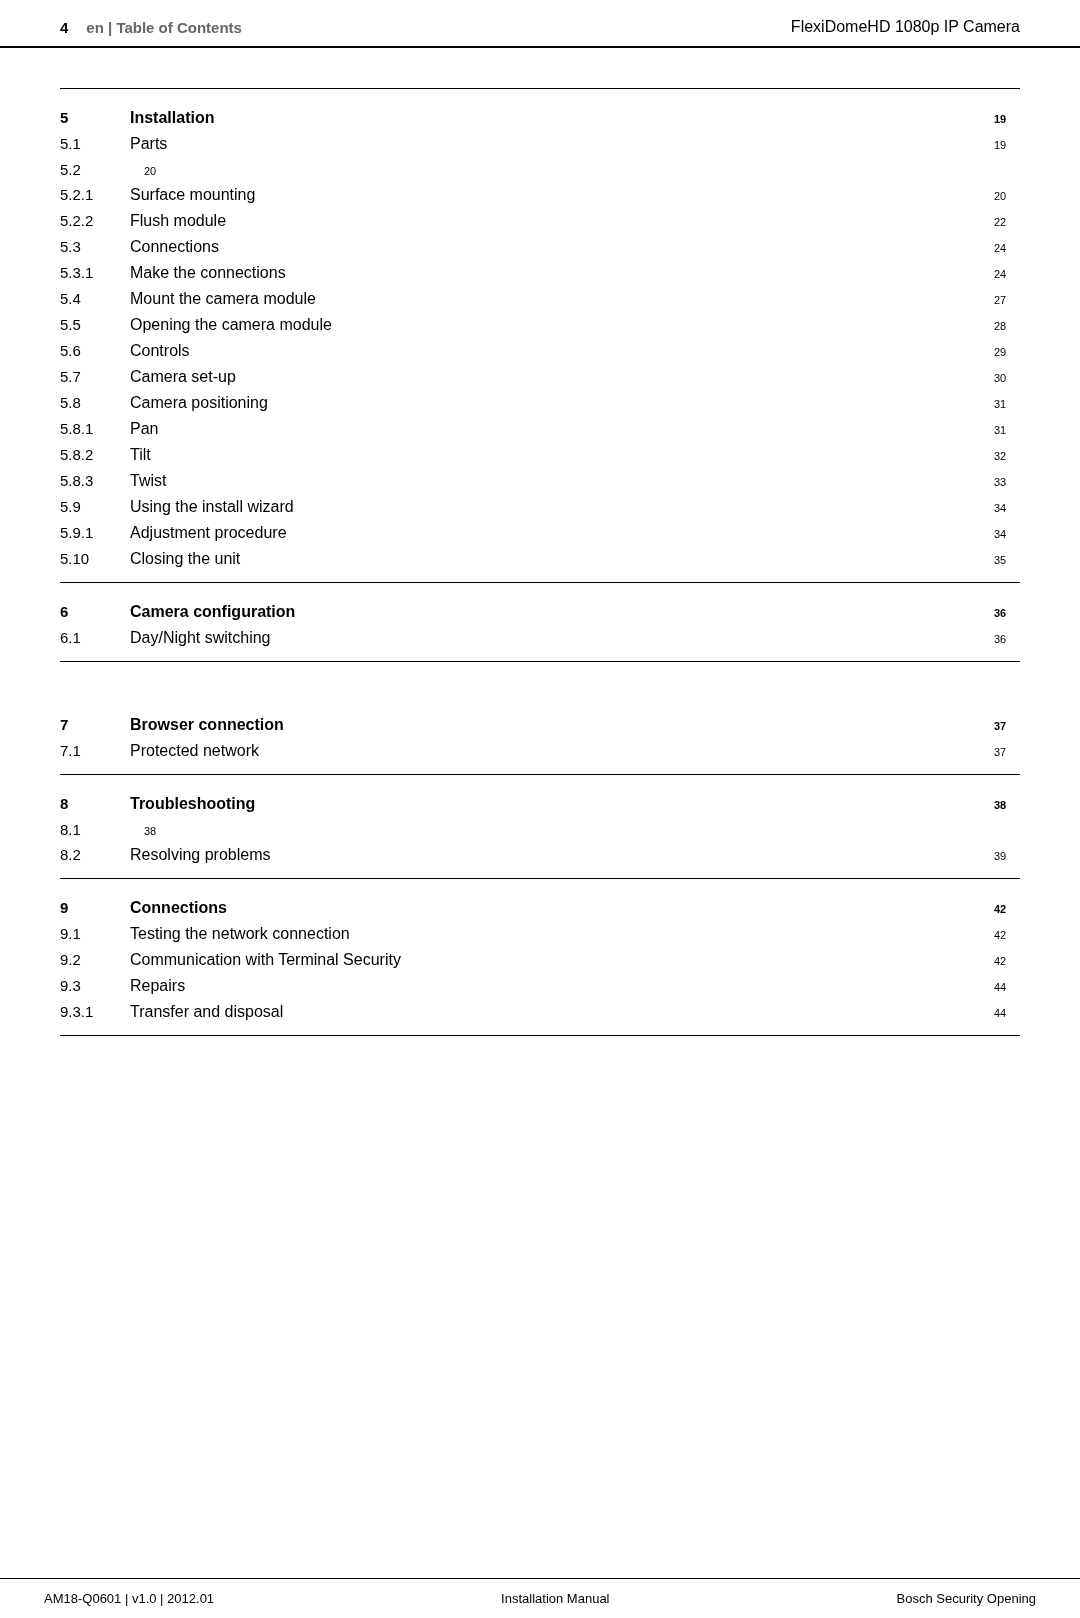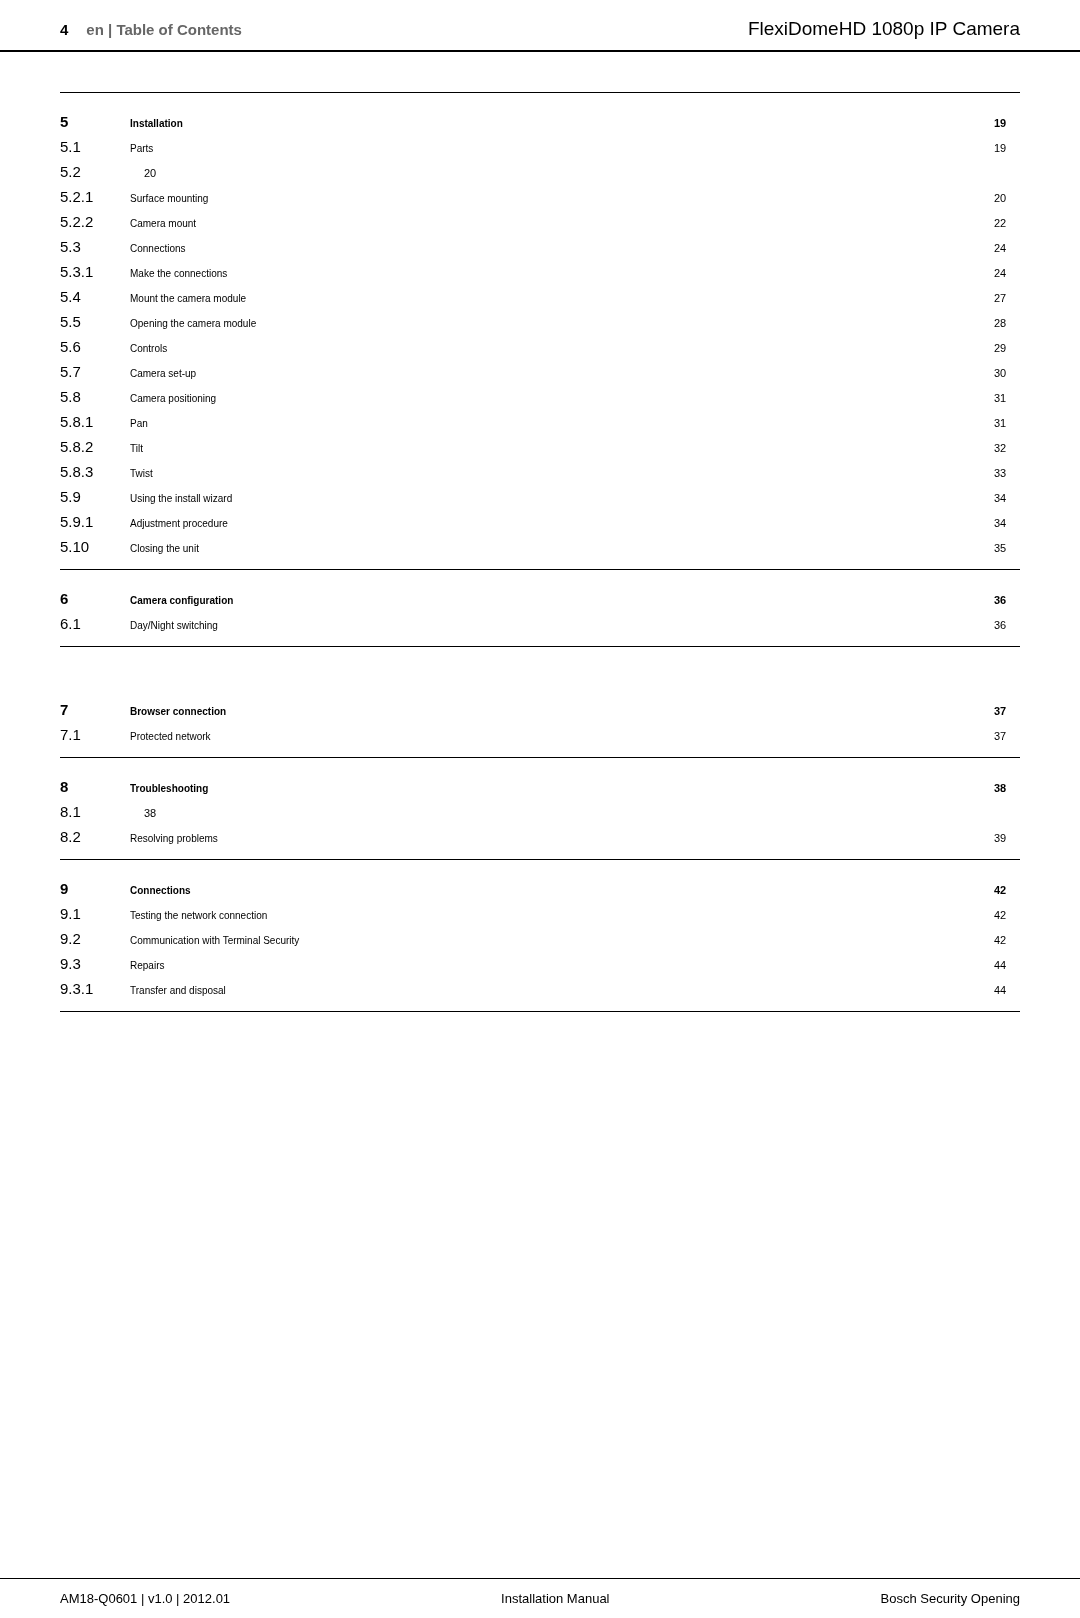--- a/index.html
+++ b/index.html
@@ -45,21 +45,21 @@
       font-weight: bold;
       font-size: 15px;
     }
 
     .header-divider {
       color: #666;
       font-weight: bold;
     }
 
     .header-right {
-      font-size: 19px;
+      font-size: 16px;
     }
 
     .toc-content {
       padding: 30px 60px 30px 60px;
     }
 
     .toc-row {
       display: flex;
       align-items: baseline;
       padding: 4px 0;
@@ -80,21 +80,21 @@
       min-width: 70px;
       font-size: 15px;
     }
 
     .toc-row.section-header .toc-num {
       font-weight: bold;
     }
 
     .toc-title {
       flex: 1;
-      font-size: 10px;
+      font-size: 16px;
     }
 
     .toc-row.section-header .toc-title {
       font-weight: bold;
     }
 
     .toc-page {
       min-width: 40px;
       text-align: center;
       font-size: 11px;
@@ -115,21 +115,21 @@
     }
 
     .footer {
       position: absolute;
       bottom: 0;
       left: 0;
       right: 0;
       display: flex;
       justify-content: space-between;
       align-items: center;
-      padding: 12px 60px;
+      padding: 12px 44px;
       border-top: 1.5px solid #000;
       font-size: 13px;
       color: #000;
     }
   </style>
 </head>
 <body>
 
 <div class="page-wrapper">
 
@@ -157,21 +157,21 @@
         <span class="toc-num">5.2</span>
         <span class="toc-page">20</span>
       </div>
       <div class="toc-row">
         <span class="toc-num">5.2.1</span>
         <span class="toc-title">Surface mounting</span>
         <span class="toc-page">20</span>
       </div>
       <div class="toc-row">
         <span class="toc-num">5.2.2</span>
-        <span class="toc-title">Camera mount</span>
+        <span class="toc-title">Flush module</span>
         <span class="toc-page">22</span>
       </div>
       <div class="toc-row">
         <span class="toc-num">5.3</span>
         <span class="toc-title">Connections</span>
         <span class="toc-page">24</span>
       </div>
       <div class="toc-row">
         <span class="toc-num">5.3.1</span>
         <span class="toc-title">Make the connections</span>

